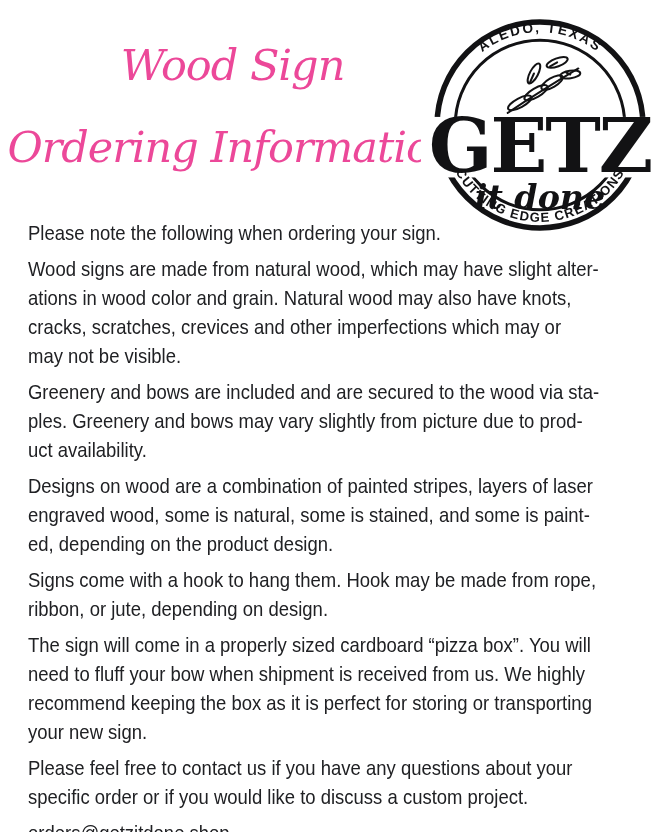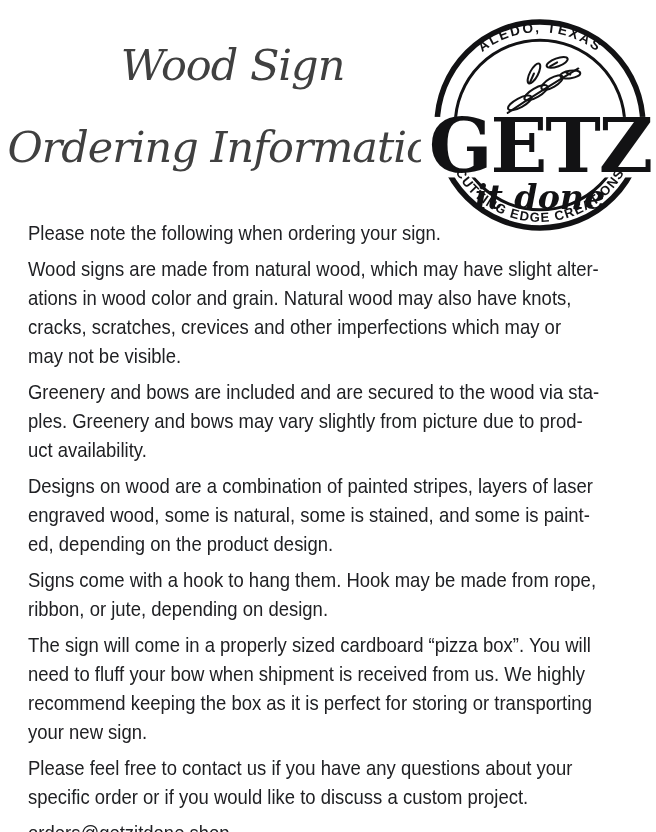--- a/index.html
+++ b/index.html
@@ -12,21 +12,21 @@
     font-family: "Liberation Sans", sans-serif;
   }
 
   
   .title-block {
     position: absolute;
     left: 0;
     top: 24px;
     width: 465px;
     text-align: center;
-    color: #404040;
+    color: #ec4899;
   }
   .title-line {
     font-family: "DejaVu Serif", serif;
     font-style: italic;
     font-size: 43px;
     letter-spacing: -1px;
     line-height: 82px;
     white-space: nowrap;
   }
 

